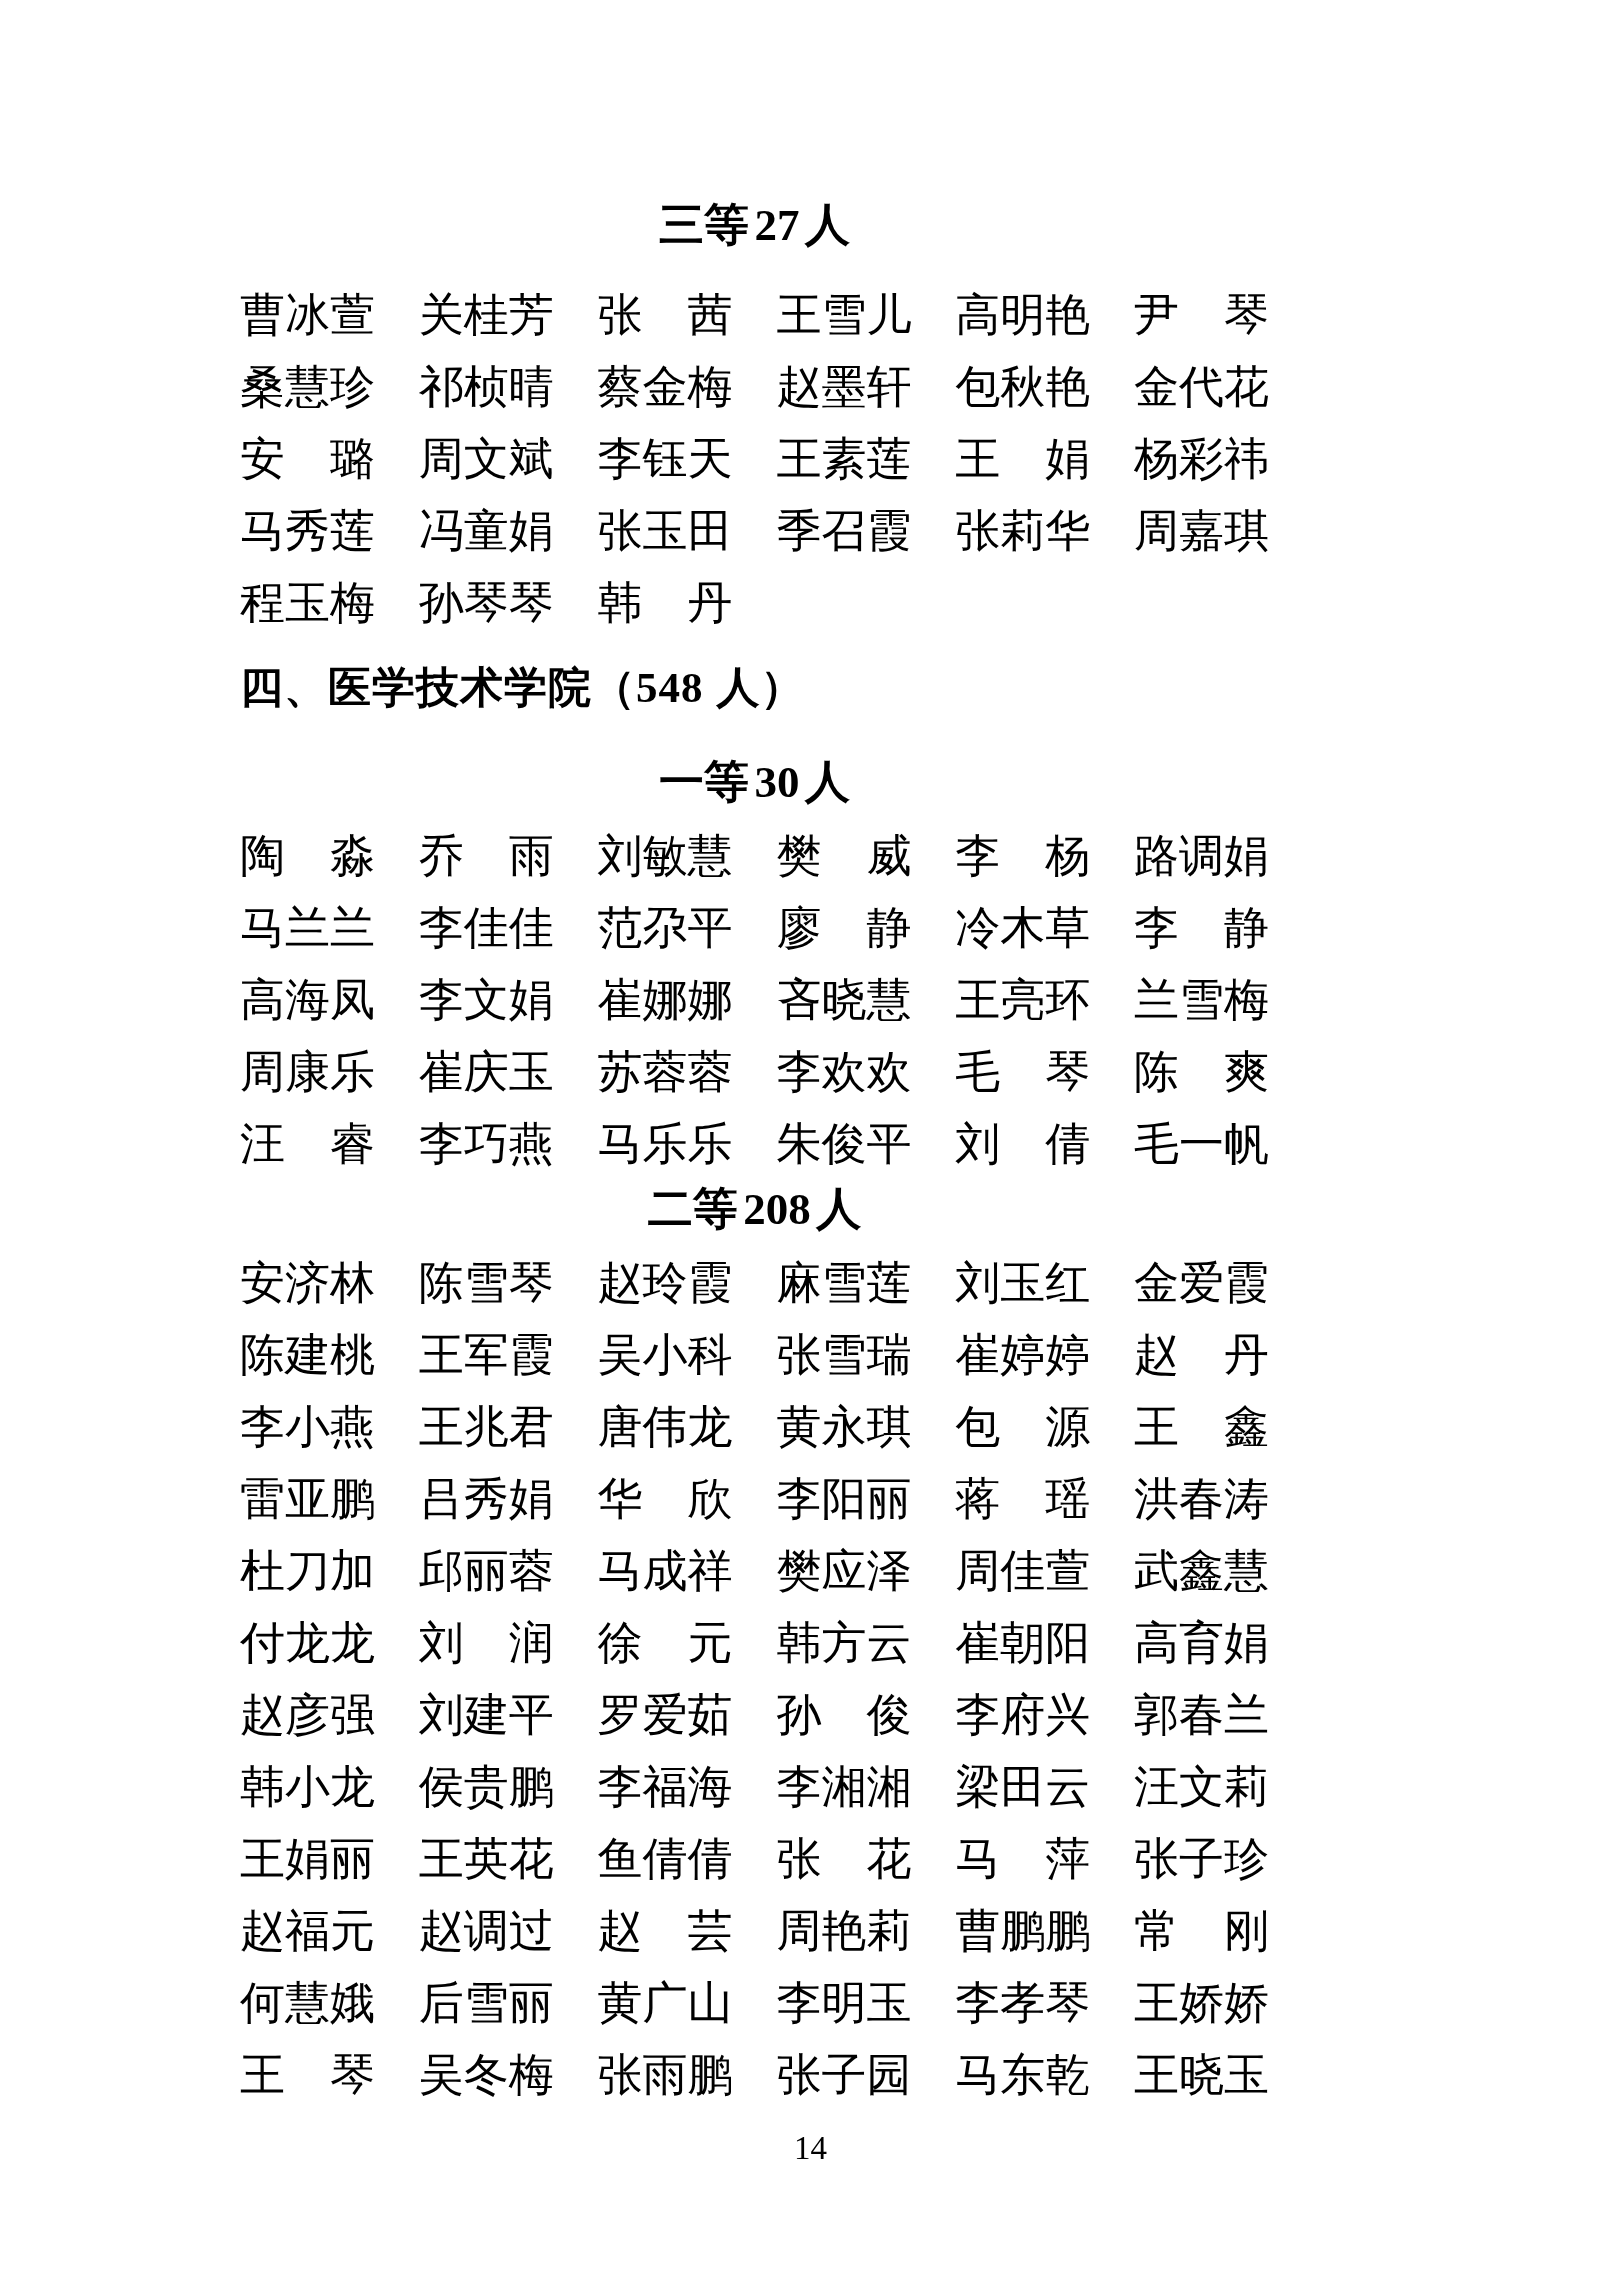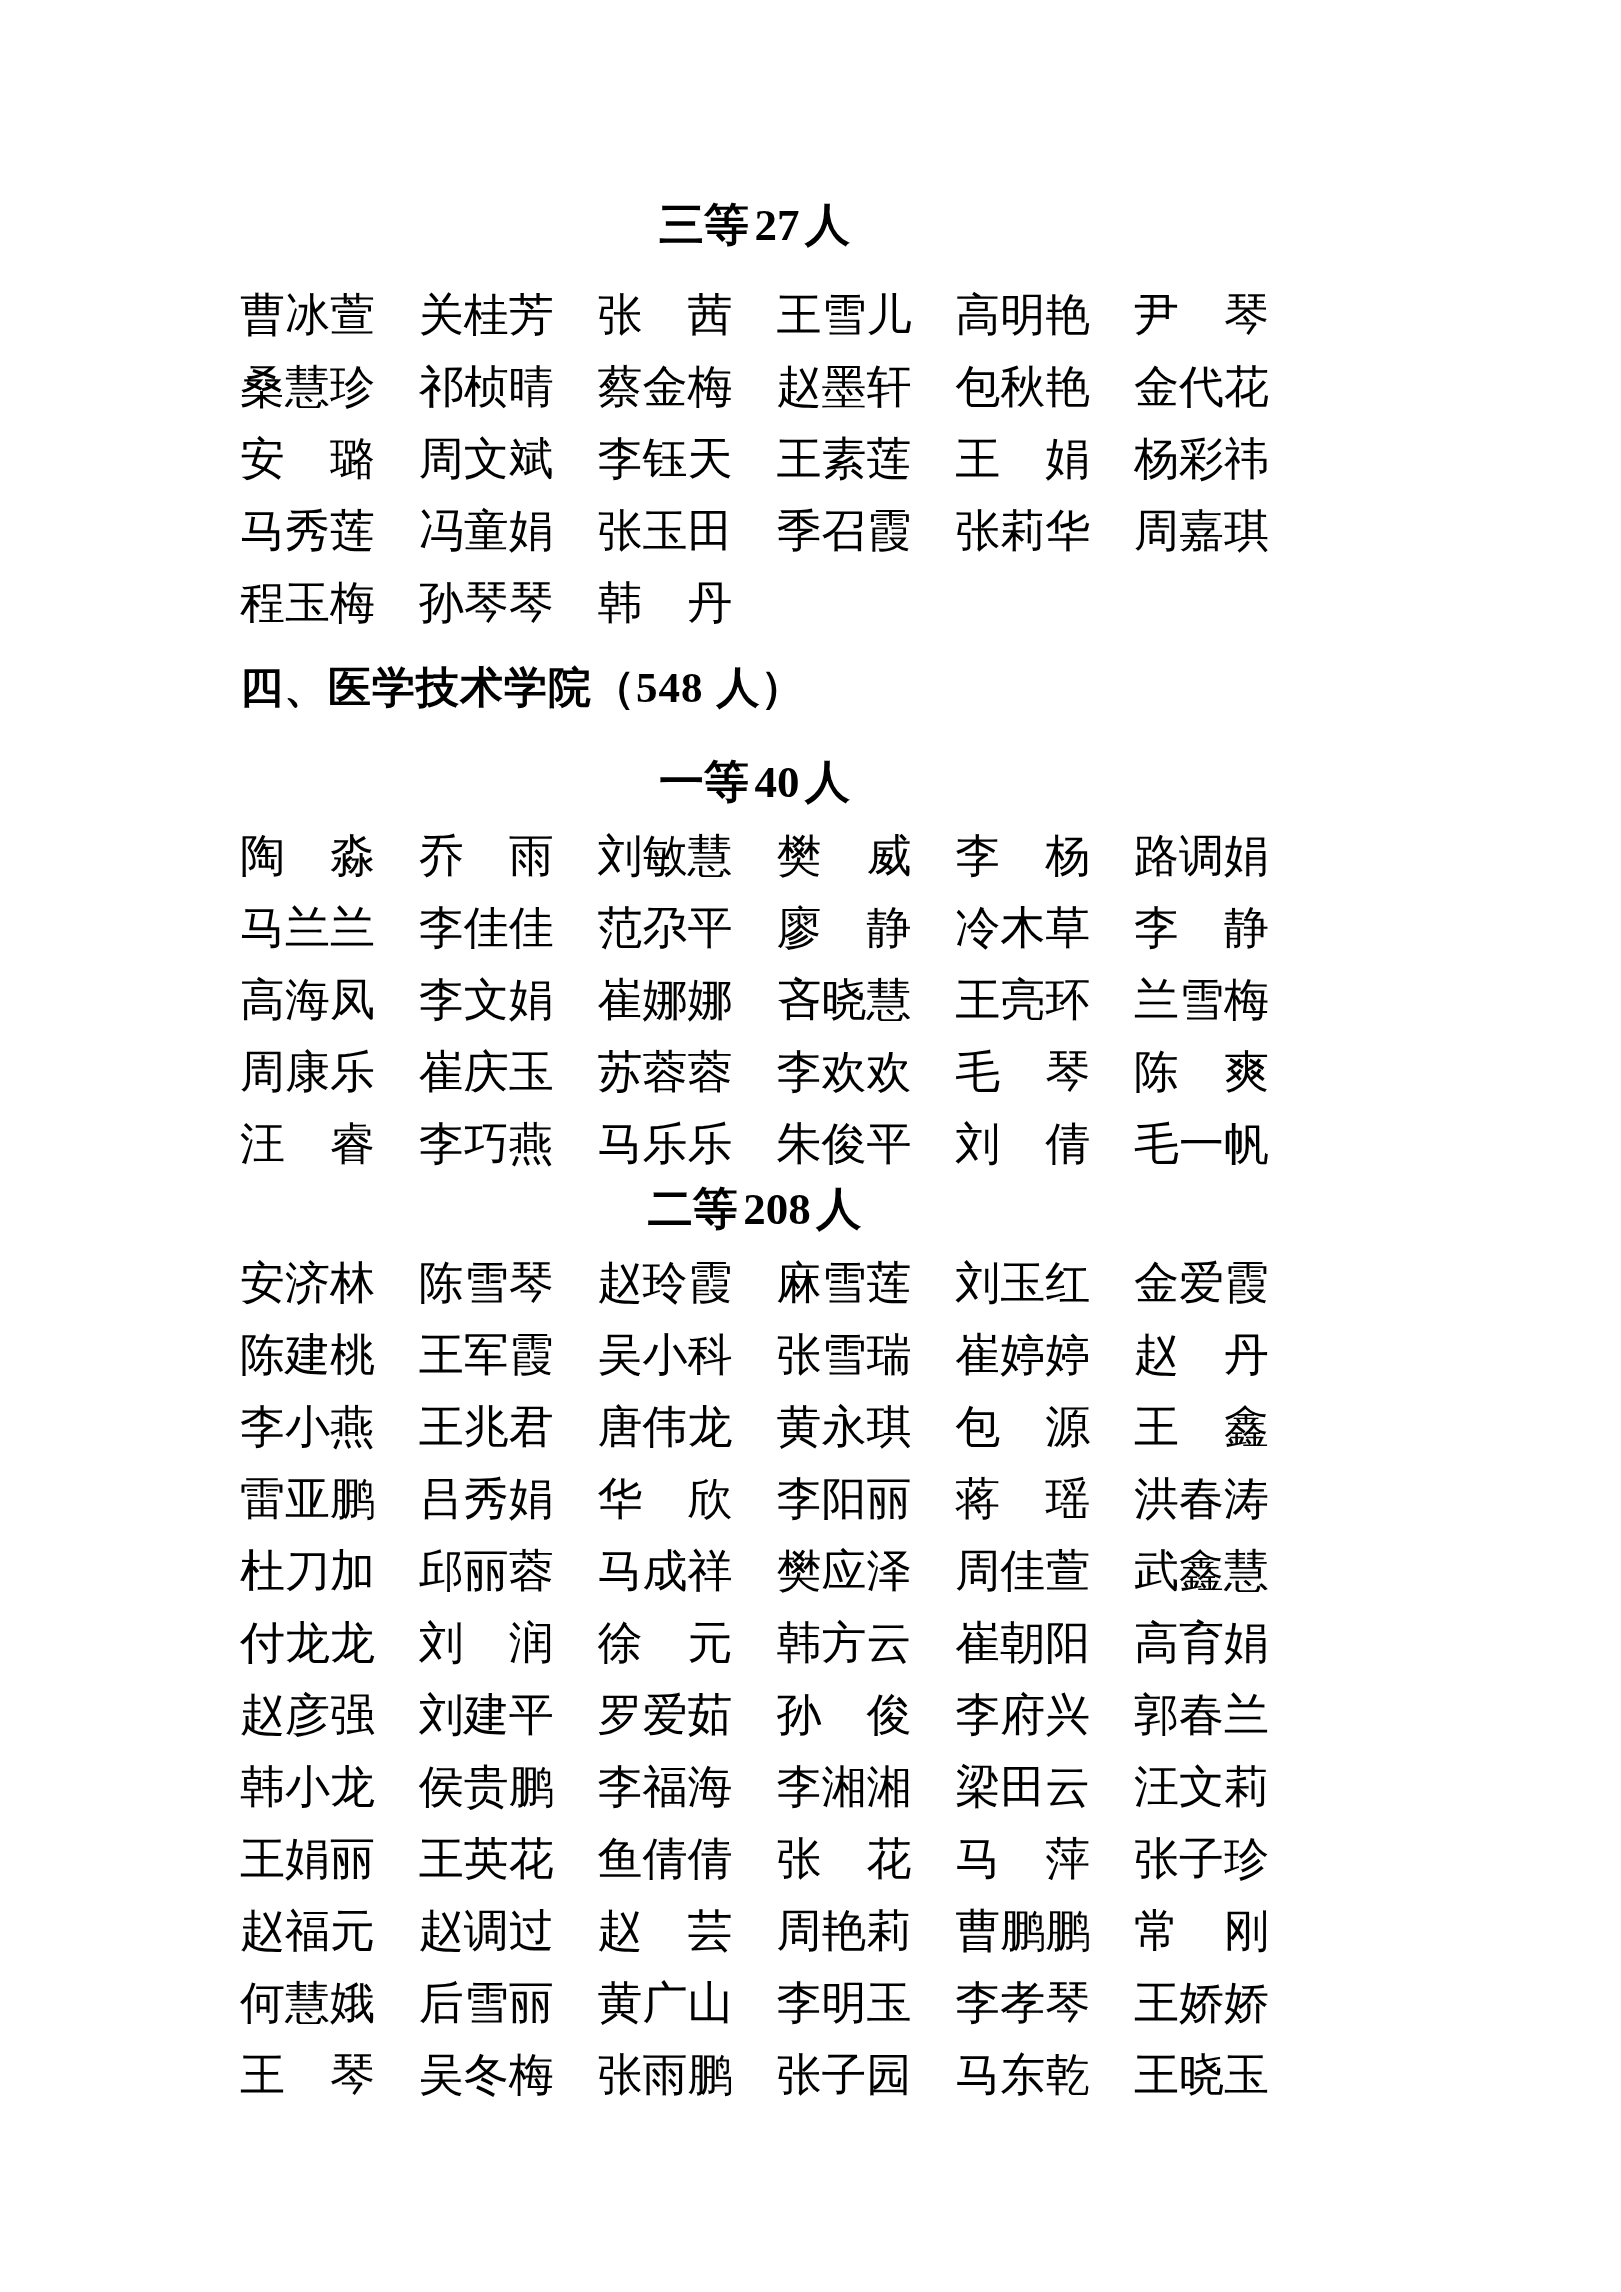--- a/index.html
+++ b/index.html
@@ -217,21 +217,21 @@
             <span>琴</span>
             <span>琴</span>
           </div>
           <div class="name-cell">
             <span>韩</span>
             <span>丹</span>
           </div>
         </div>
       </div>
       <div class="college-heading"><span class="pre">四、医学技术学院（</span><span class="num">548</span><span class="post"> 人）</span></div>
-      <div class="grade-heading gh-mid"><span class="pre">一等</span><span class="num">40</span><span class="post">人</span></div>
+      <div class="grade-heading gh-mid"><span class="pre">一等</span><span class="num">30</span><span class="post">人</span></div>
       <div class="rows-group">
         <div class="name-row">
           <div class="name-cell">
             <span>陶</span>
             <span>淼</span>
           </div>
           <div class="name-cell">
             <span>乔</span>
             <span>雨</span>
           </div>
@@ -745,14 +745,15 @@
             <span>乾</span>
           </div>
           <div class="name-cell">
             <span>王</span>
             <span>晓</span>
             <span>玉</span>
           </div>
         </div>
       </div>
     </div>
+  <div class="page-number">14</div>
 </div>
 
 
 </body></html>

